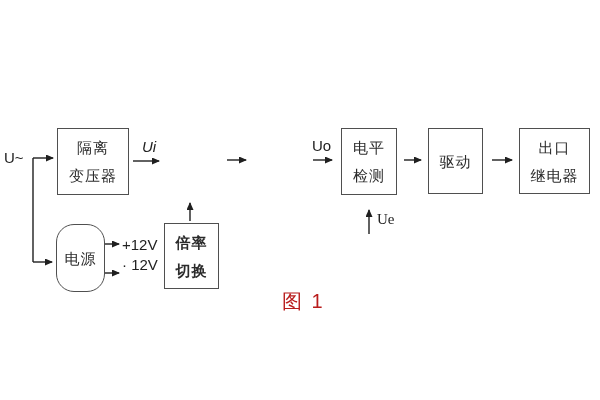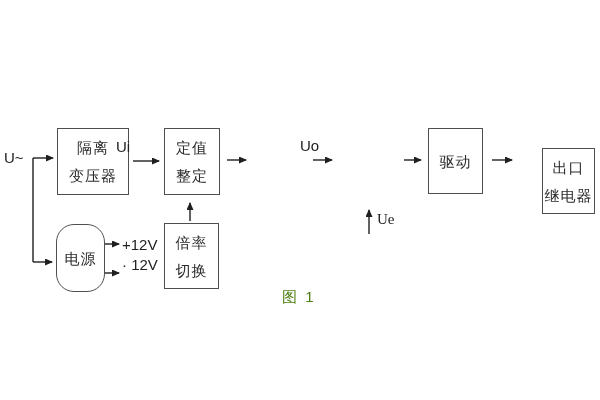--- a/index.html
+++ b/index.html
@@ -42,22 +42,22 @@
   .box.single { gap: 0; text-align: center; }
   .lbl {
     position: absolute;
     font-size: 15px;
     line-height: 17px;
     white-space: nowrap;
     color: #222222;
   }
   .caption {
     position: absolute;
-    font-size: 15px;
-    color: #4d7c0f;
+    font-size: 20px;
+    color: #b91c1c;
     letter-spacing: 2px;
   }
 </style>
 </head>
 <body>
 
 <div class="canvas">
 
   <svg class="wires" viewBox="0 0 600 400" xmlns="http://www.w3.org/2000/svg">
     <defs>
@@ -84,48 +84,48 @@
       <line x1="105" y1="244" x2="119" y2="244" marker-end="url(#ah)"></line>
       <line x1="105" y1="273" x2="119" y2="273" marker-end="url(#ah)"></line>
     </g>
   </svg>
 
   <div class="box" style="left:57px; top:128px; width:72px; height:67px;">
     <span>隔离</span>
     <span>变压器</span>
   </div>
 
-  <div class="box" style="left:164px; top:128px; width:56px; height:67px;">
-    <span>定值</span>
-    <span>整定</span>
-  </div>
 
 
+  <div class="box" style="left:341px; top:128px; width:56px; height:67px;">
+    <span>电平</span>
+    <span>检测</span>
+  </div>
 
   <div class="box single" style="left:428px; top:128px; width:55px; height:66px;">
     <span>驱动</span>
   </div>
 
-  <div class="box" style="left:542px; top:128px; width:53px; height:66px;margin-top:20px;">
+  <div class="box" style="left:519px; top:128px; width:71px; height:66px;">
     <span>出口</span>
     <span>继电器</span>
   </div>
 
   <div class="box single" style="left:56px; top:224px; width:49px; height:68px;border-radius:18px;">
     <span>电源</span>
   </div>
 
-  <div class="box" style="left:164px; top:223px; width:55px; height:66px;">
+  <div class="box" style="left:164px; top:223px; width:55px; height:66px;font-weight:bold;">
     <span>倍率</span>
     <span>切换</span>
   </div>
 
 
   <div class="lbl" style="left:4px; top:149px;">U~</div>
-  <div class="lbl" style="left:116px; top:138px;">Ui</div>
-  <div class="lbl" style="left:300px; top:137px;">Uo</div>
+  <div class="lbl" style="left:142px; top:138px;font-style:italic;">Ui</div>
+  <div class="lbl" style="left:312px; top:137px;">Uo</div>
   <div class="lbl" style="left:377px; top:211px;font-family:Liberation Serif, serif;">Ue</div>
   <div class="lbl" style="left:122px; top:236px;">+12V</div>
   <div class="lbl" style="left:122px; top:256px;">· 12V</div>
 
   <div class="caption" style="left:282px; top:288px;">图 1</div>
 
 </div>
 
 </body></html>

